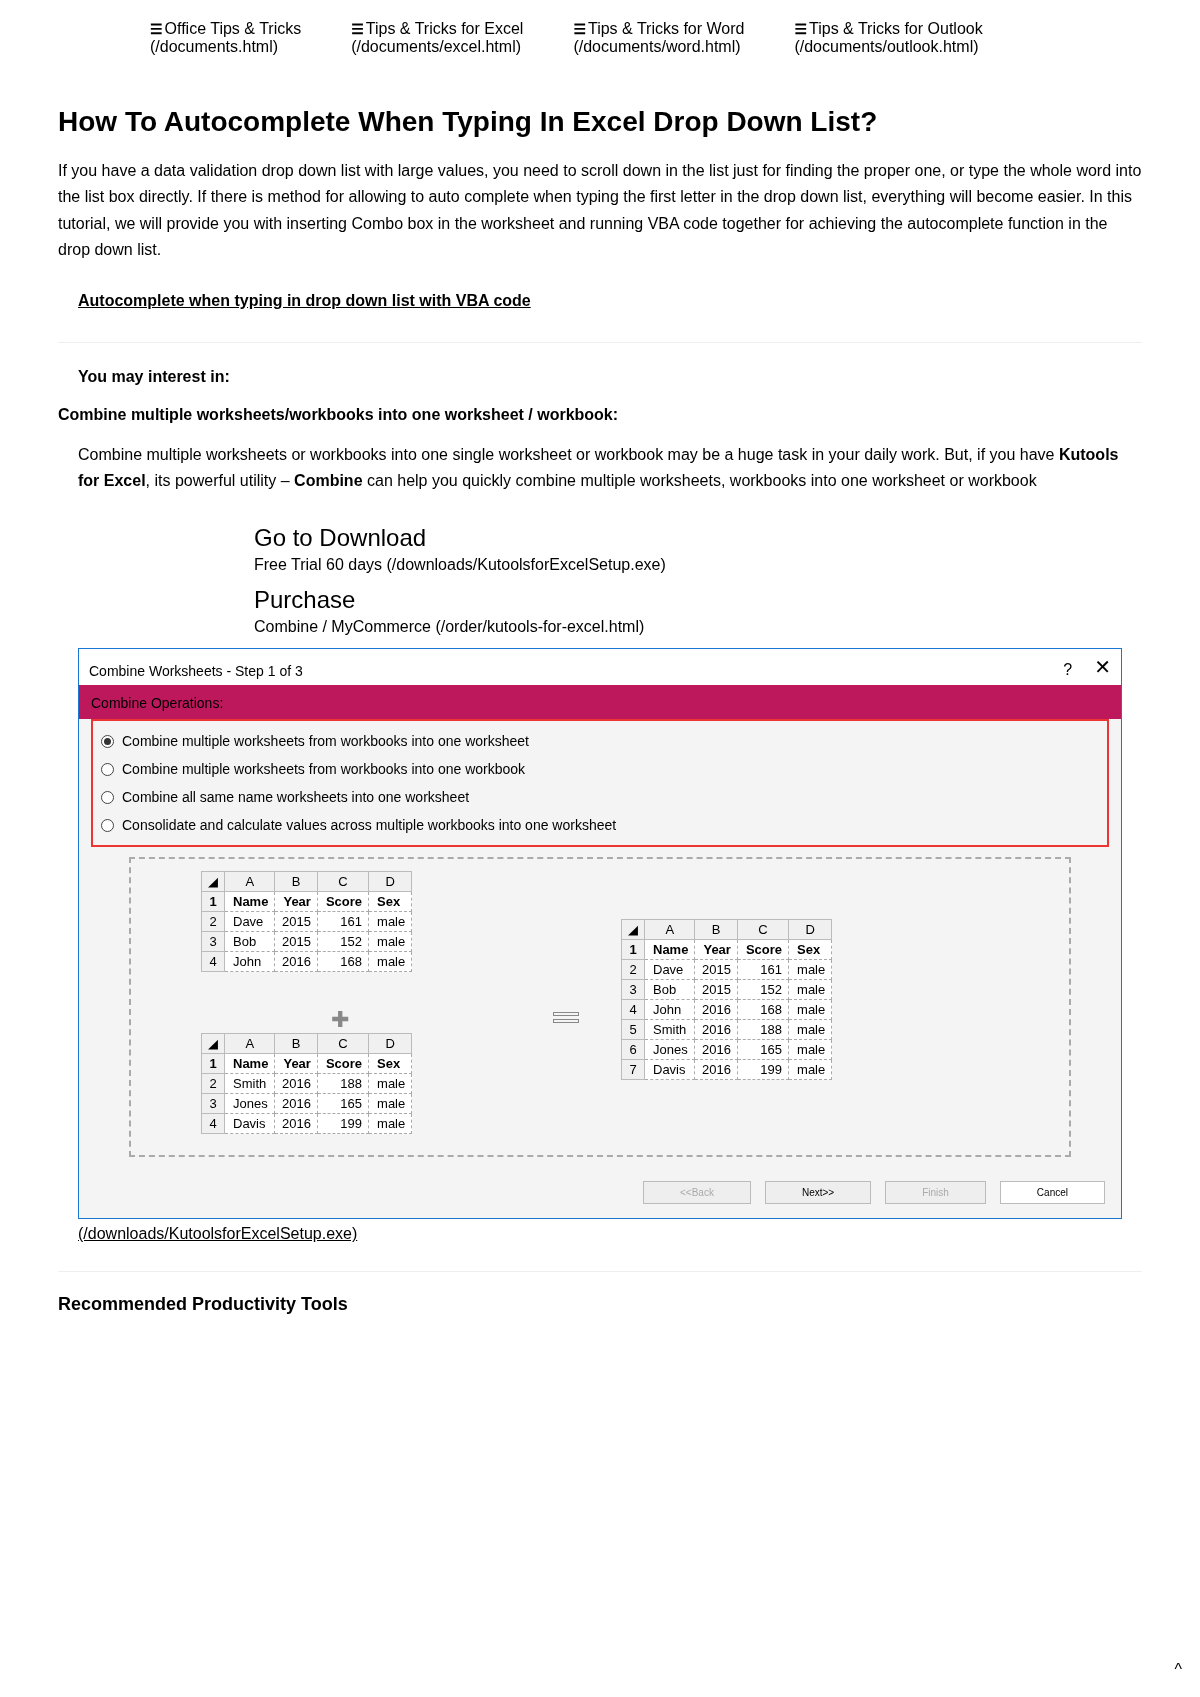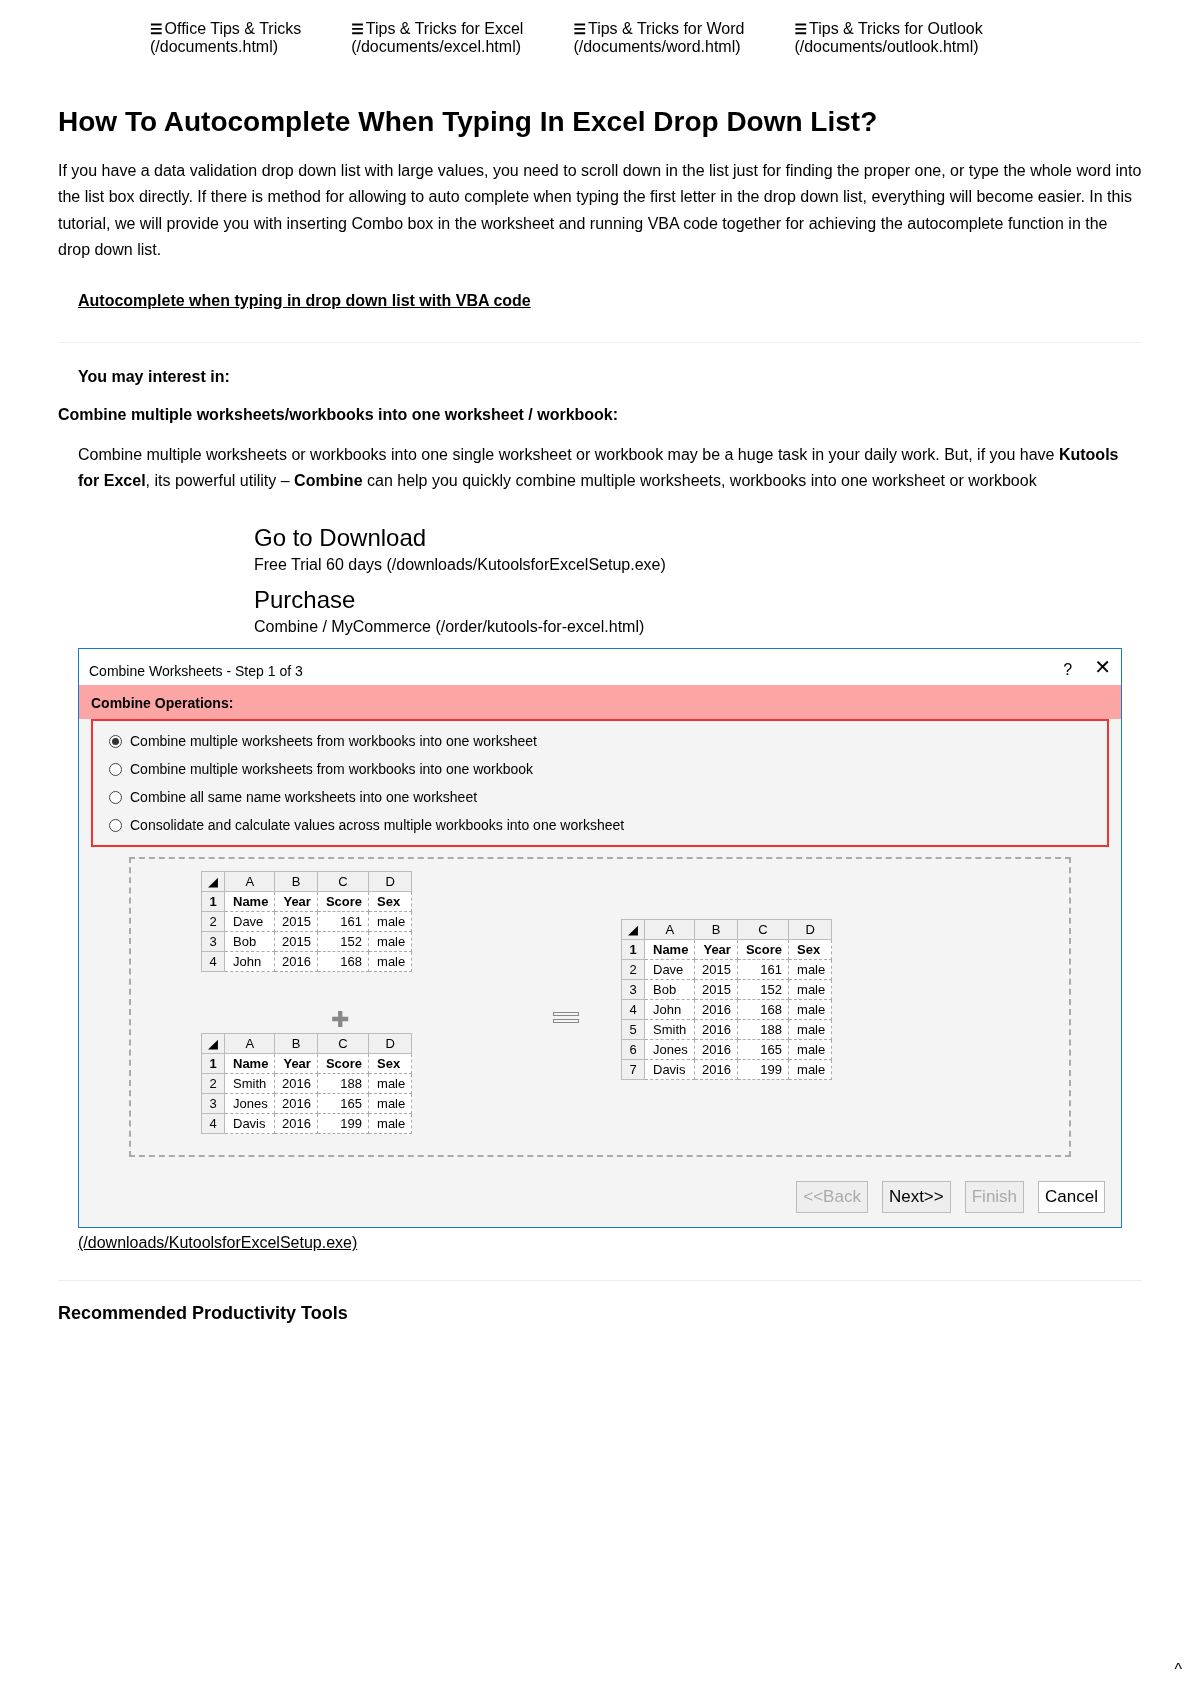--- a/index.html
+++ b/index.html
@@ -17,39 +17,39 @@
 h2.subhead { font-size: 16px; font-weight: bold; margin-bottom: 18px; }
 .combine-para { font-size: 16px; line-height: 1.65; margin: 0 0 30px 20px; }
 .download-block { margin-left: 196px; }
 .download-block .big { font-size: 24px; font-weight: normal; }
 .download-block .sub { font-size: 16px; margin: 4px 0 12px; }
 .dialog-wrap { margin: 6px 20px 0 20px; border: 1.5px solid #1976d2; background: #f4f4f4; }
 .dialog-title { display: flex; align-items: flex-end; padding: 6px 10px; font-size: 14px; background: #fff; }
 .dialog-title .t { flex: 1; }
 .dialog-title .q { margin-right: 22px; font-size: 16px; }
 .dialog-title .x { font-size: 20px; font-weight: 300; }
-.ops-label { padding: 10px 12px 8px; font-size: 14px; background:#fca5a5;font-weight:bold; }
-.ops-box { margin: 0 12px 10px; border: 2px solid #e33; padding: 6px 8px; background:#f4f4f4; }
+.ops-label { padding: 10px 12px 8px; font-size: 14px; background:#be185d; }
+.ops-box { margin: 0 12px 10px; border: 2px solid #e33; padding: 6px 0; background:#f4f4f4; }
 .ops-row { display: flex; align-items: center; padding: 6px 8px; font-size: 14px; gap: 8px; }
 .radio { width: 13px; height: 13px; border: 1.2px solid #444; border-radius: 50%; display: inline-flex; align-items:center; justify-content:center; background:#fff; }
 .radio.checked::after { content:""; width:7px; height:7px; border-radius:50%; background:#333; display:block; }
 .diagram { position: relative; height: 300px; margin: 8px 50px 10px; border: 2px dashed #aaa; }
 .tbl { position: absolute; border-collapse: collapse; font-size: 13px; }
 .tbl td, .tbl th { border: 1px dashed #aaa; padding: 2px 6px; text-align: center; background:#fff; }
 .tbl .hdr td { border: 1px solid #bbb; background:#f8f8f8; }
 .tbl .bold td { font-weight: bold; }
 .tbl .rn { background:#f0f0f0 !important; border:1px solid #bbb !important; width:22px; }
 .tbl .cn { background:#f0f0f0 !important; border:1px solid #bbb !important; }
 .tbl td.num { text-align: right; }
 .tbl td.txt { text-align: left; padding-left: 8px; }
 .plus { position:absolute; left: 200px; top: 148px; font-size: 22px; color:#888; }
 .eq { position:absolute; left: 422px; top: 150px; width: 26px; }
 .eq div { height: 4px; border:1px solid #888; margin: 3px 0; }
 .btn-row { display:flex; justify-content:flex-end; padding: 14px 16px; gap: 14px; }
-.dbtn { padding: 5px 6px; font-size: 17px; border: 1px solid #bbb; background:#eee; }
+.dbtn { padding: 5px 36px; font-size: 10px; border: 1px solid #bbb; background:#eee; }
 .dbtn.disabled { color:#aaa; }
 .img-link { display: inline-block; text-decoration: underline; font-size: 16px; margin: 6px 0 0 20px; }
 .hr2 { border:none; border-top:1px solid #eee; margin: 28px 0 22px; }
 .rec { font-weight:bold; font-size: 18px; margin: 0 0 20px; }
 .caret { position: fixed; right: 18px; bottom: 18px; font-family: Arial; }
 </style>
 </head>
 <body>
 
 <div class="nav">

